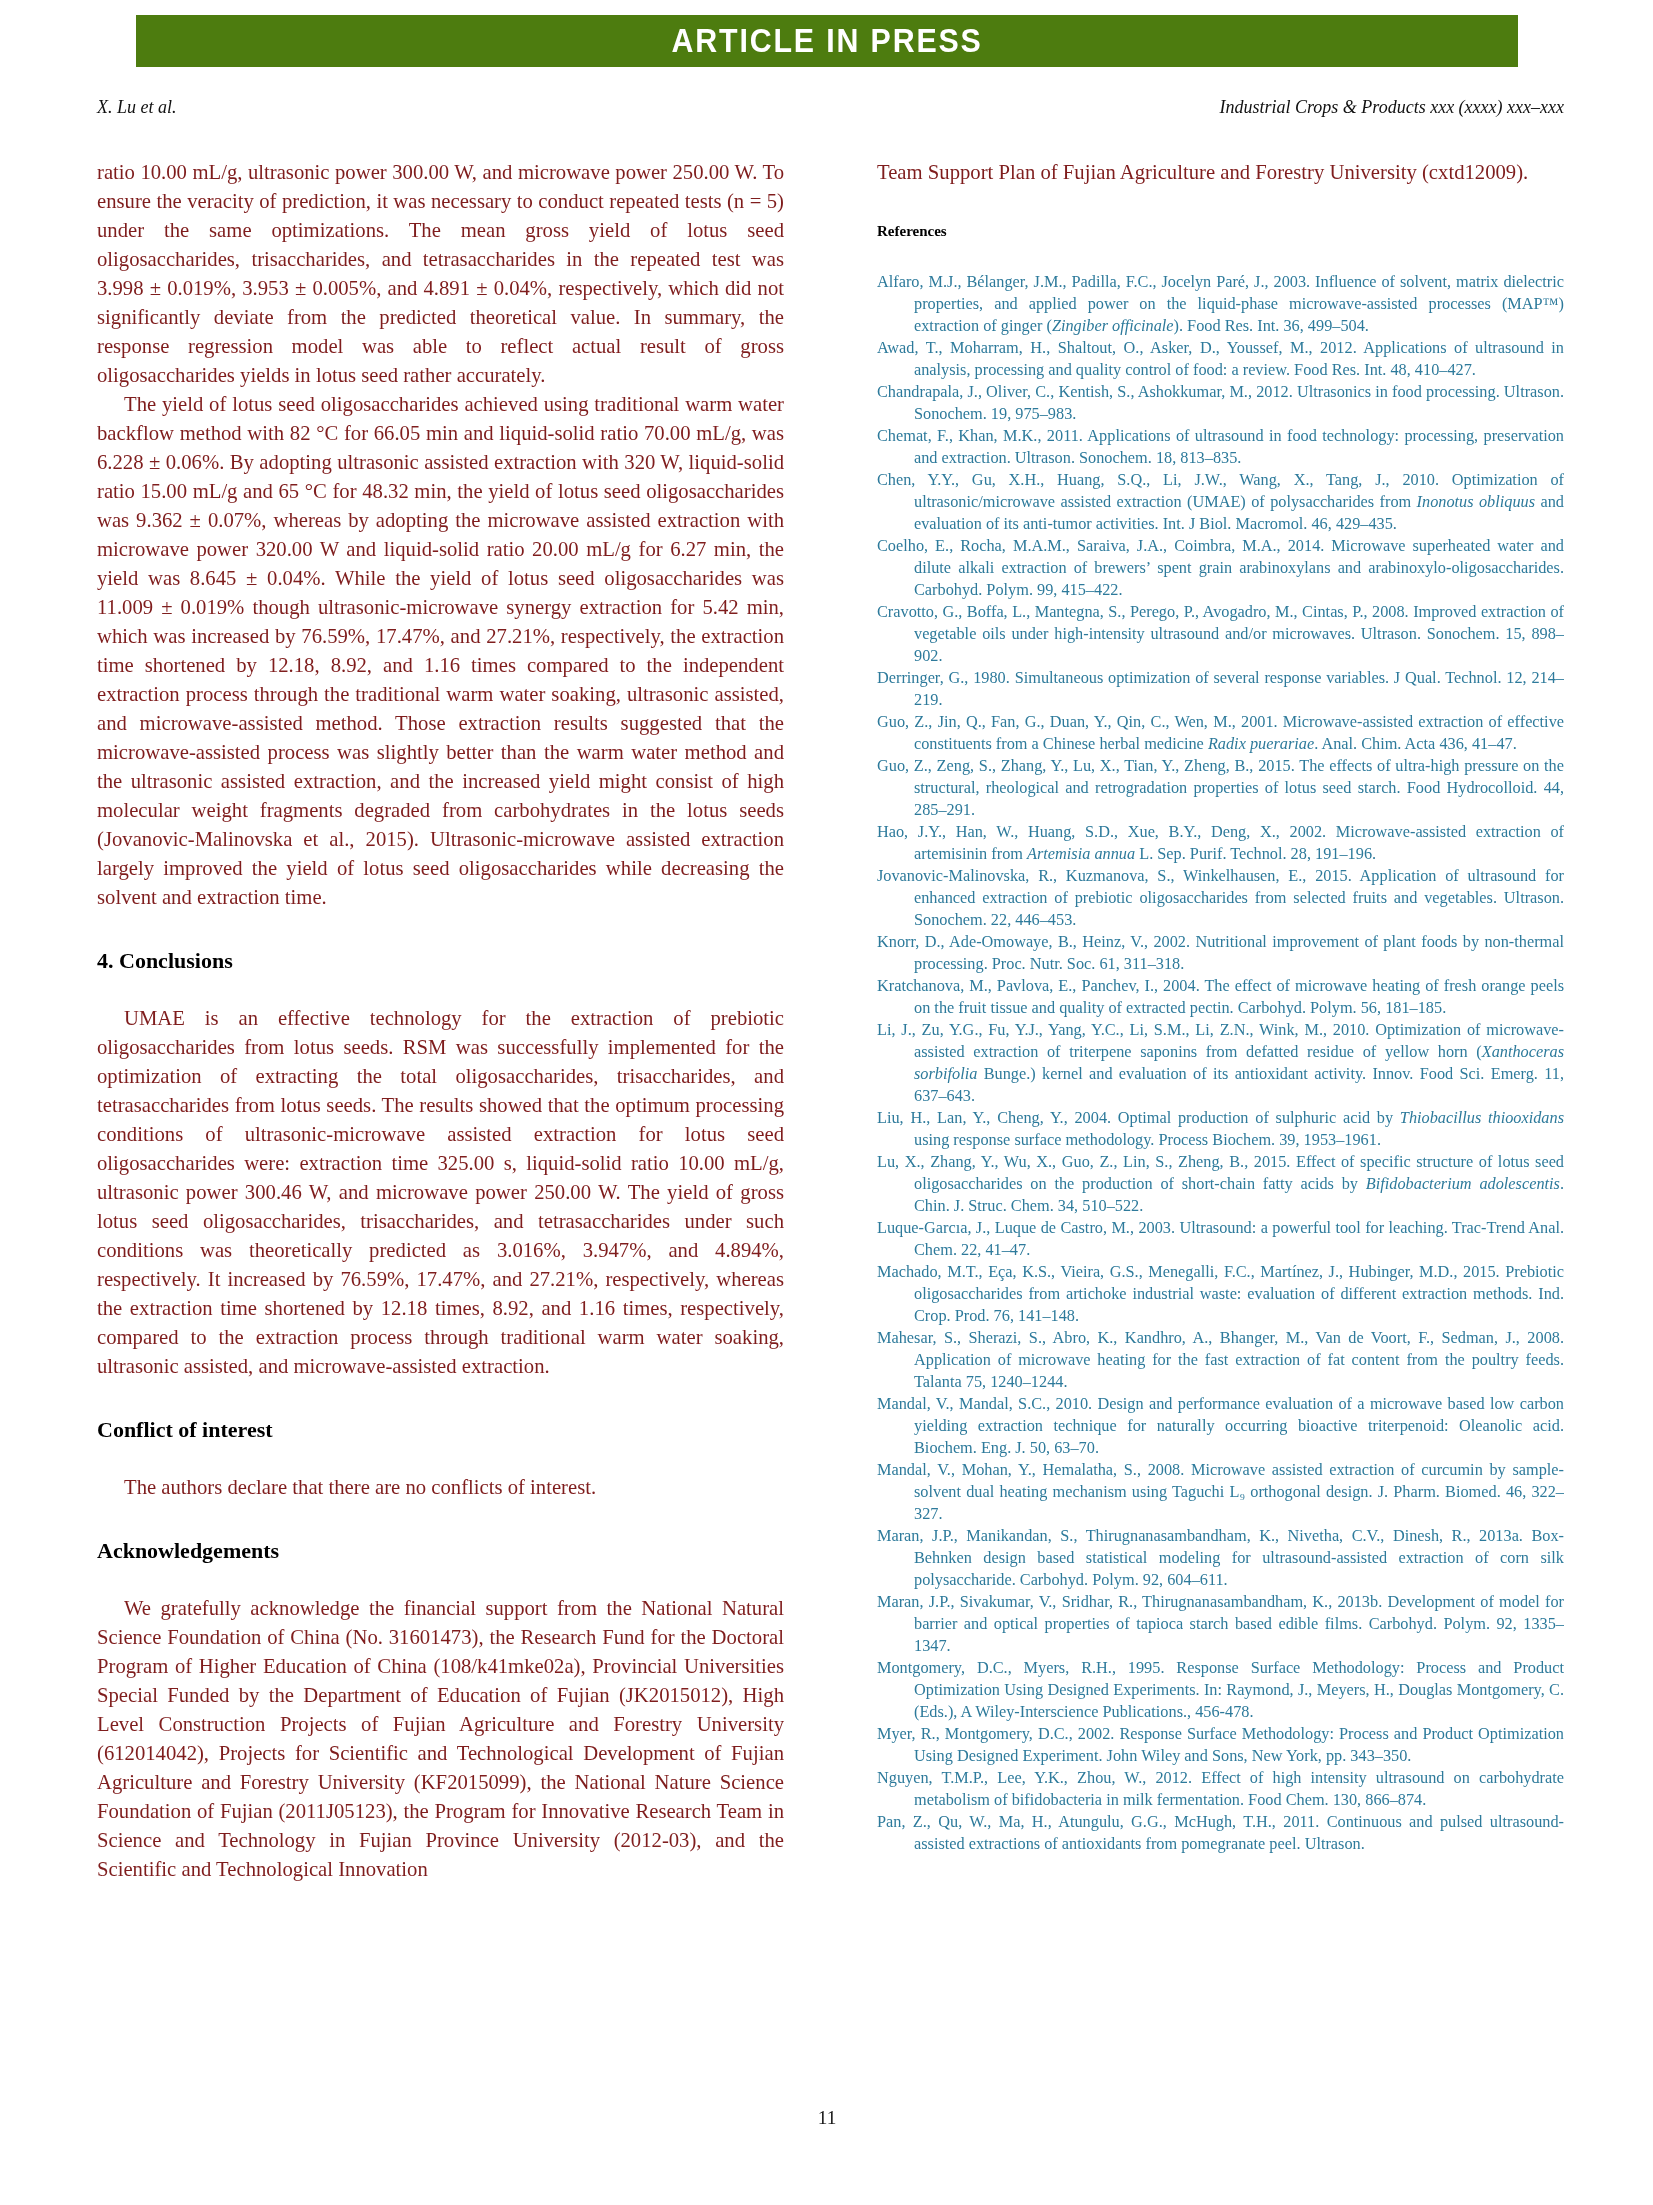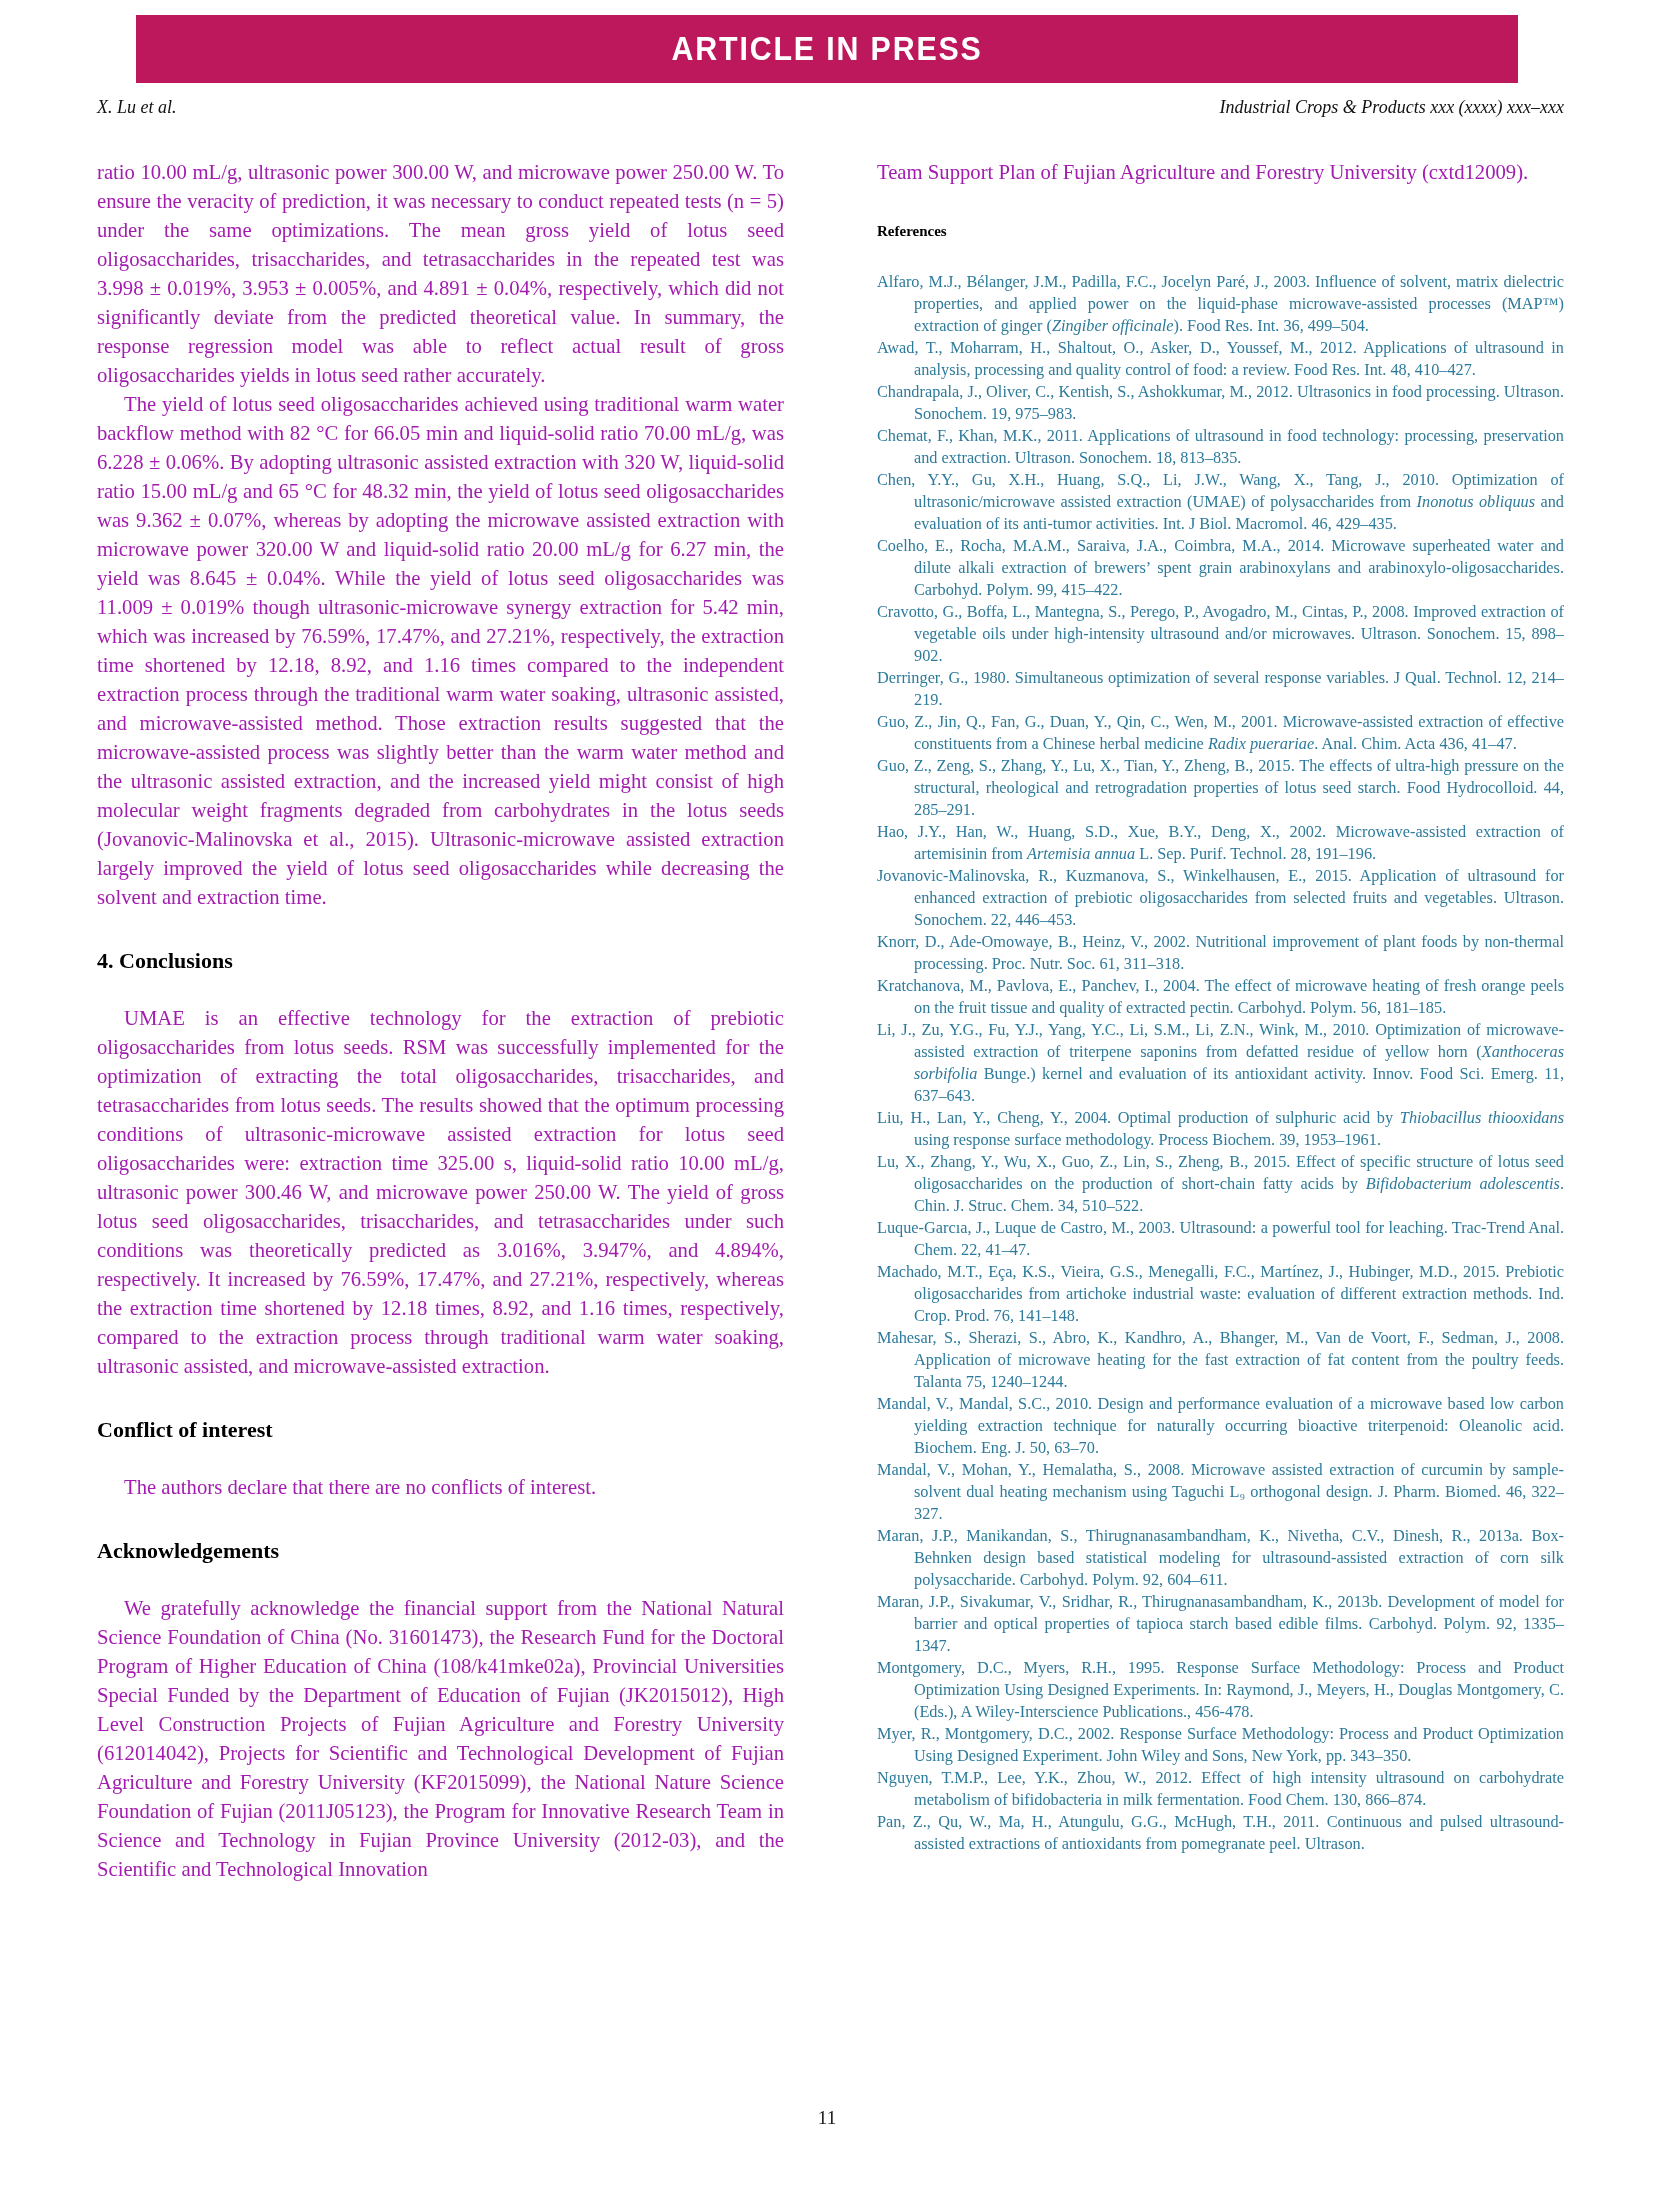--- a/index.html
+++ b/index.html
@@ -2,41 +2,41 @@
 <html lang="en" style="font-size:10.7px"><head>
 <meta charset="utf-8">
 <style>
   html,body { margin:0; padding:0; background:#ffffff; }
   .page {
     position:relative; width:1654px; height:2205px; background:#ffffff;
     font-family:"Liberation Serif","DejaVu Serif",serif; color:#1a1a1a;
     overflow:hidden;
   }
   .banner {
-    position:absolute; left:136px; top:15.3px; width:1382px; height:68px;
-    background:#be185d; display:flex; align-items:center; justify-content:center;
+    position:absolute; left:136px; top:15.3px; width:1382px; height:52px;
+    background:#4d7c0f; display:flex; align-items:center; justify-content:center;
   }
   .banner-text {
     font-family:"Liberation Sans","DejaVu Sans",sans-serif;
     font-weight:bold; font-size:33px; color:#ffffff; letter-spacing:2px;
     transform:scaleX(.92); white-space:nowrap;
   }
   .running-head {
     position:absolute; left:97px; top:97px; width:1467px;
     display:flex; justify-content:space-between; align-items:flex-end;
     font-style:italic; font-size:18px; color:#111111;
   }
   .columns {
     position:absolute; left:97px; top:158px; width:1467px;
     display:flex; gap:93px;
   }
   .col { width:687px; }
   .para {
     margin:0; font-size:20.7px; line-height:29px; text-align:justify;
-    color:#a21caf;
+    color:#7f1d1d;
   }
   .para.indent { text-indent:27px; }
   .section-heading {
     font-size:22px; font-weight:bold; color:#000000;
     margin:37px 0 31px 0; line-height:24px;
   }
   .refs-heading {
     font-size:15px; font-weight:bold; color:#000000;
     margin:32px 0 28px 0; line-height:24px;
   }

